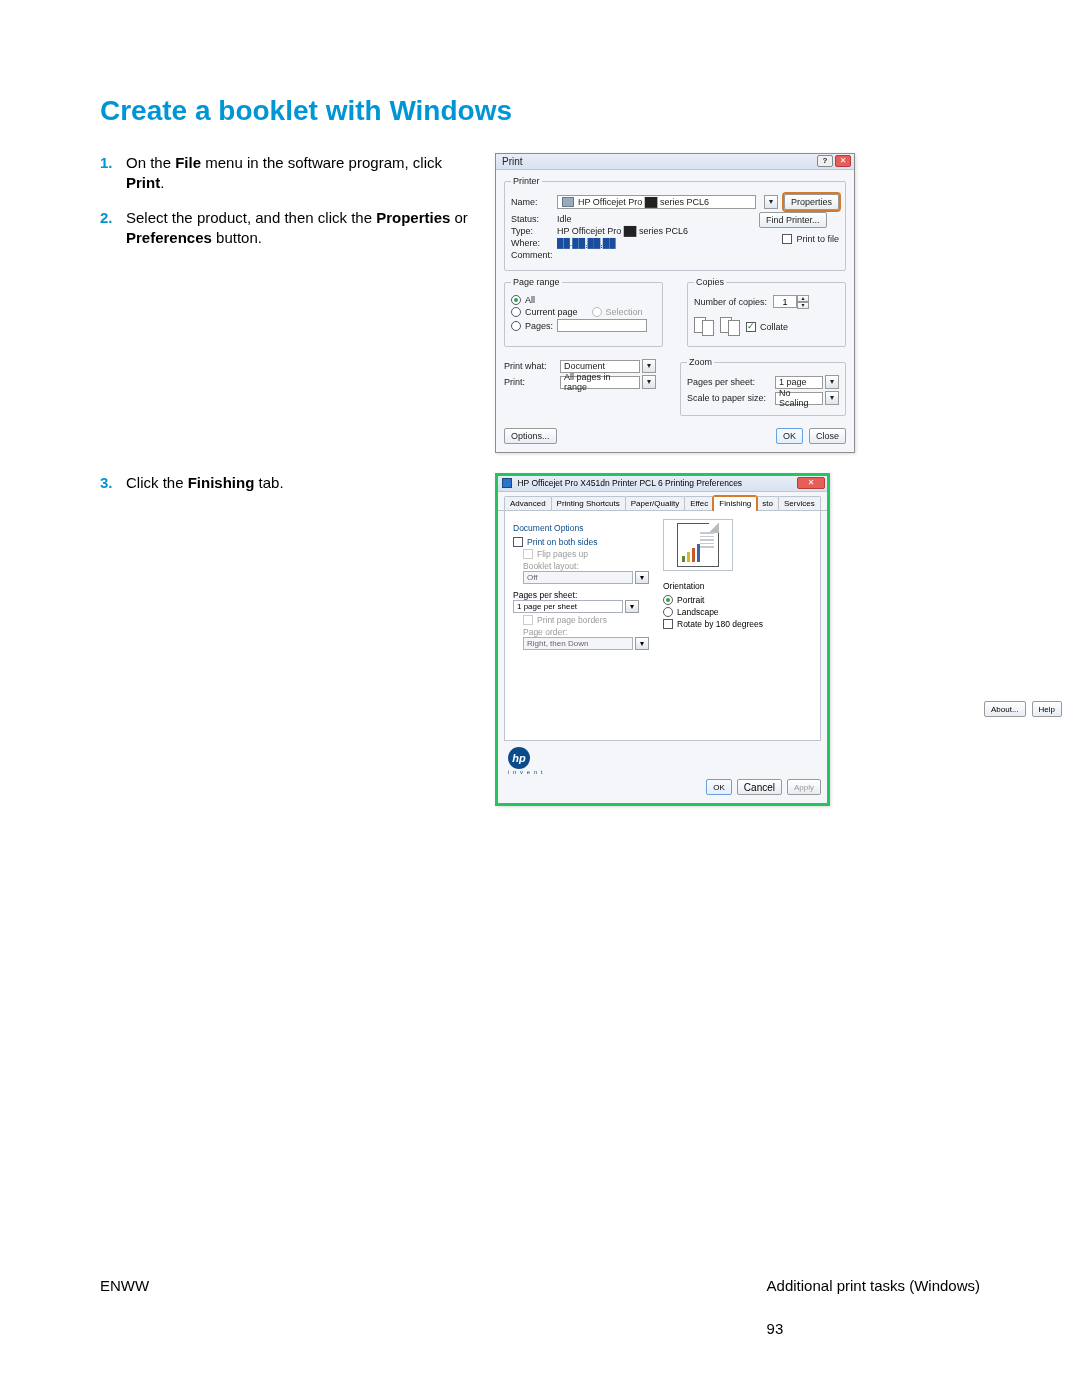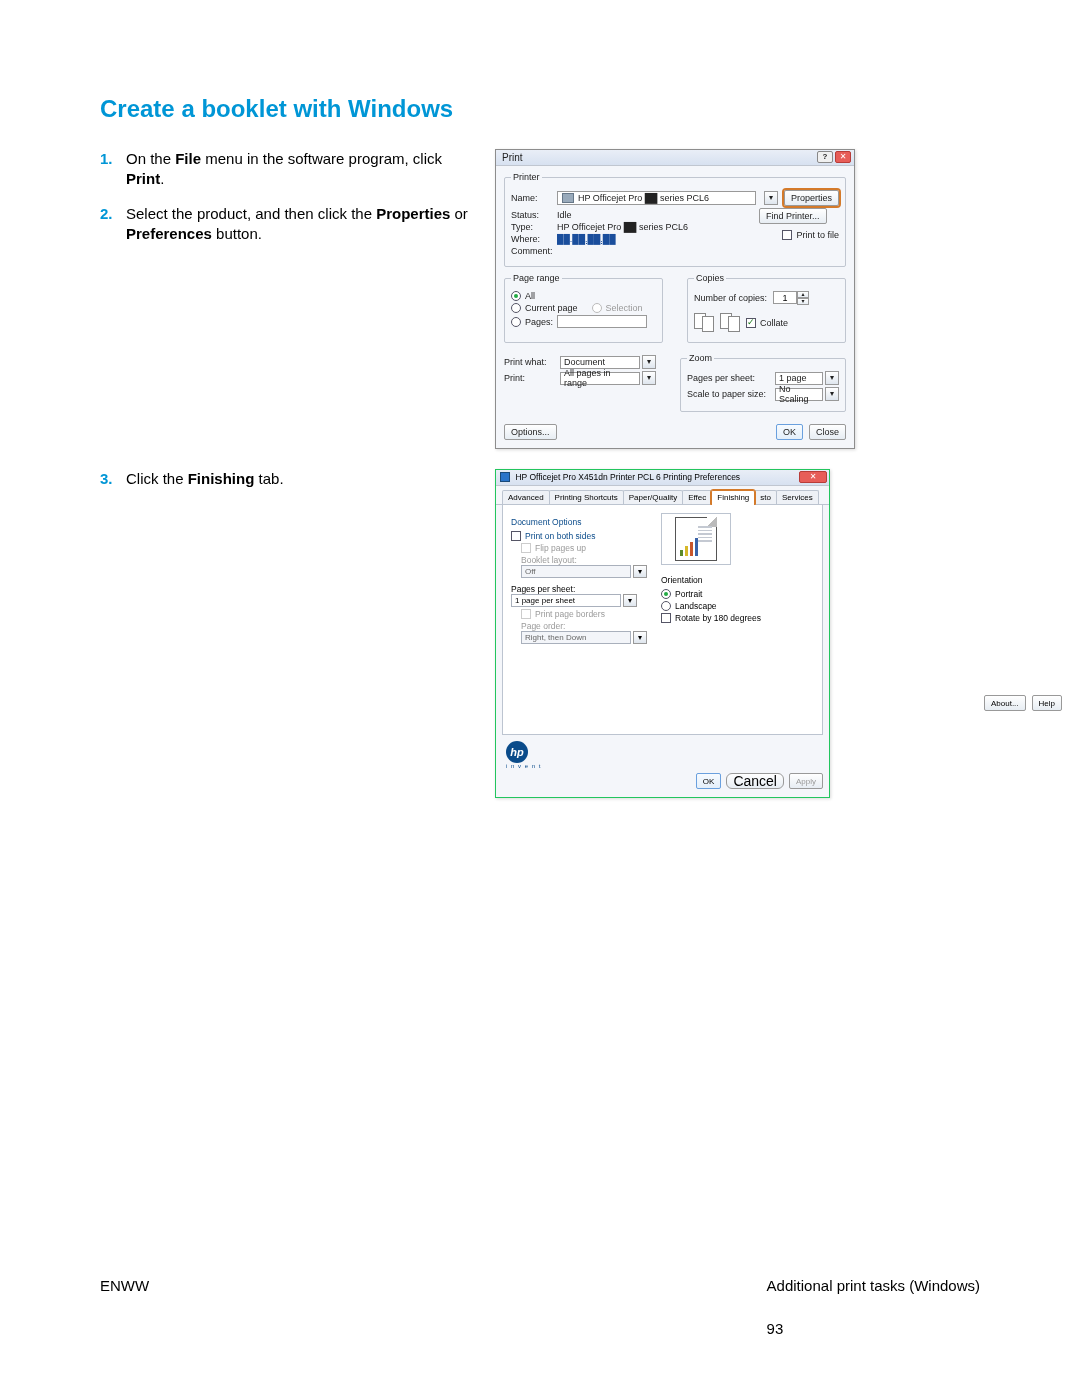--- a/index.html
+++ b/index.html
@@ -10,21 +10,21 @@
     width: 1080px;
     height: 1397px;
     position: relative;
     font-size: 14px;
   }
   .page {
     padding: 95px 100px 0 100px;
   }
   .heading {
     color: #0096d6;
-    font-size: 24px;
+    font-size: 28px;
     font-weight: bold;
     margin-bottom: 26px;
   }
   .row {
     display: flex;
     margin-bottom: 20px;
   }
   .text-col {
     width: 395px;
     padding-right: 20px;
@@ -115,21 +115,21 @@
   .hint { font-size:7.5px; line-height:1.1; margin-top:2px; padding-left:12px;}
   .dlg .footer { display:flex; justify-content:space-between; margin-top:6px;}
   .dlg .footer .right-btns{display:flex; gap:6px;}
   .sel-box {
     border:1px solid #999; background:#fff; height:13px; display:flex; align-items:center; padding:0 3px; flex:1;
   }
   .sel-wrap { display:flex; align-items:center; }
 
   
   .pref {
-    border:1px solid #22c55e; background:#f4f6fa; width:335px; font-size:8.5px;
+    border:3px solid #22c55e; background:#f4f6fa; width:335px; font-size:8.5px;
     box-shadow: 1px 1px 3px rgba(0,0,0,.15);
   }
   .pref .titlebar{height:16px;background:linear-gradient(#e9eef7,#d7e1f0);border-bottom:1px solid #c0c6d0;font-size:8.5px;padding:2px 4px;position:relative;}
   .pref .appicon{display:inline-block;width:10px;height:10px;background:#2a74c9;border:1px solid #1a4a7a;margin-right:3px;vertical-align:-2px;}
   .pref .tb-btns{right:2px;top:1px;}
   .pref .tb-close{width:28px;}
   .tabs { display:flex; border-bottom:1px solid #bcc4d0; padding:4px 6px 0 6px; gap:0; }
   .tab {
     border:1px solid #bcc4d0; border-bottom:none; background:#eef1f6; padding:2px 5px; font-size:8px; border-radius:2px 2px 0 0; margin-right:-1px;
   }
@@ -455,21 +455,21 @@
           </div>
         </div>
         <div style="display:flex; justify-content:space-between; align-items:flex-end; padding:0 8px 4px 10px;">
           <div>
             <div class="hp-logo">hp</div>
             <div style="font-size:6px;letter-spacing:1px;color:#0a4b8a;">i n v e n t</div>
           </div>
         </div>
         <div class="pref-footer">
           <div class="btn blue-sel" style="font-size:8px;">OK</div>
-          <div class="btn" style="font-size:14px;border-radius:6px;">Cancel</div>
+          <div class="btn" style="font-size:10px;">Cancel</div>
           <div class="btn grey" style="font-size:8px;color:#999;">Apply</div>
         </div>
       </div>
     </div>
   </div>
 </div>
 
 <div class="page-footer">
   <div>ENWW</div>
   <div class="right">

